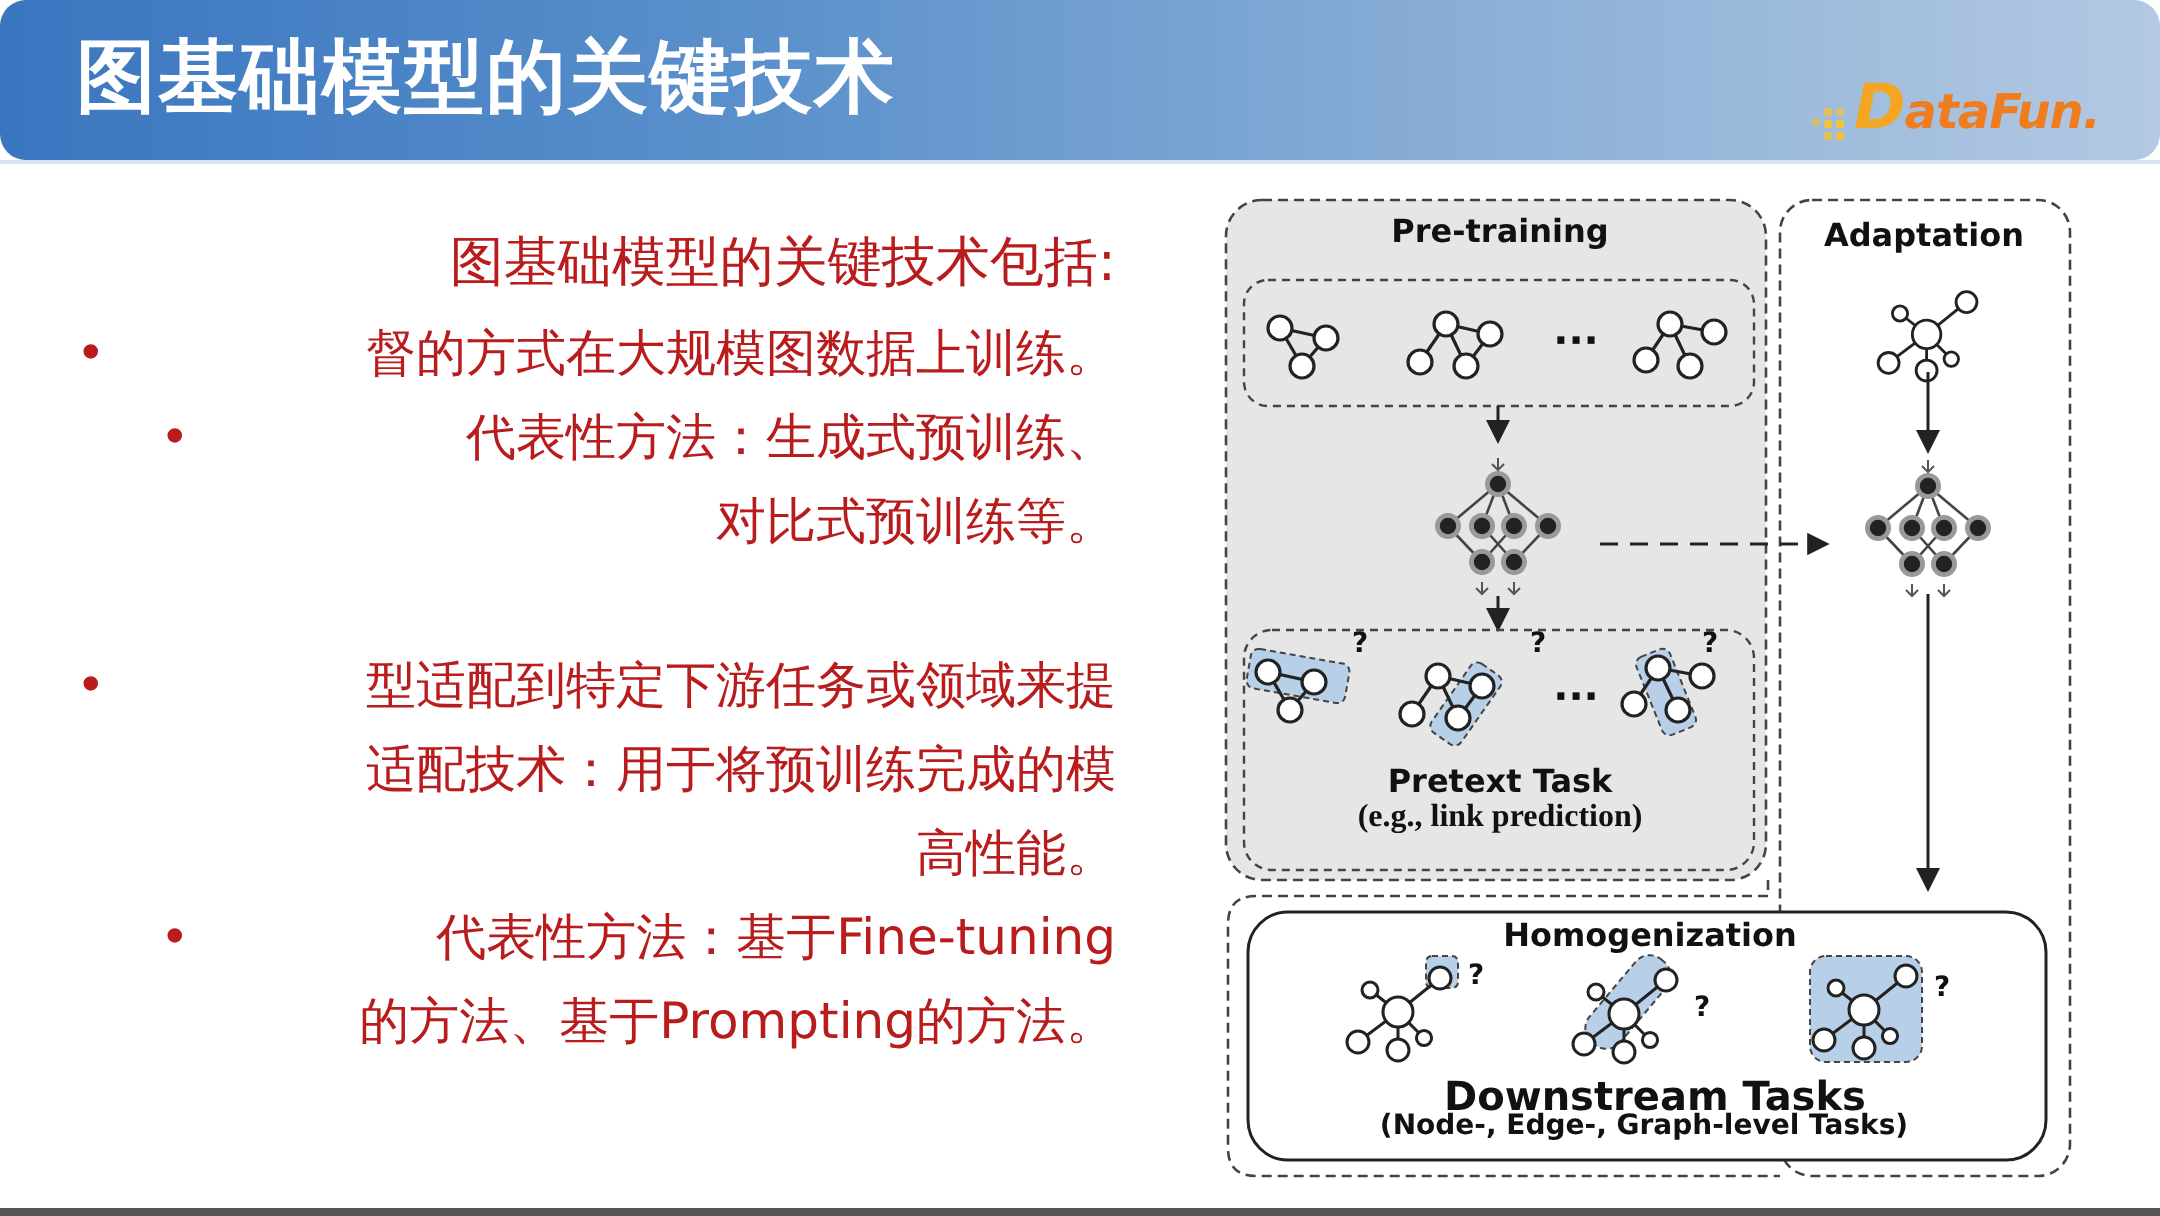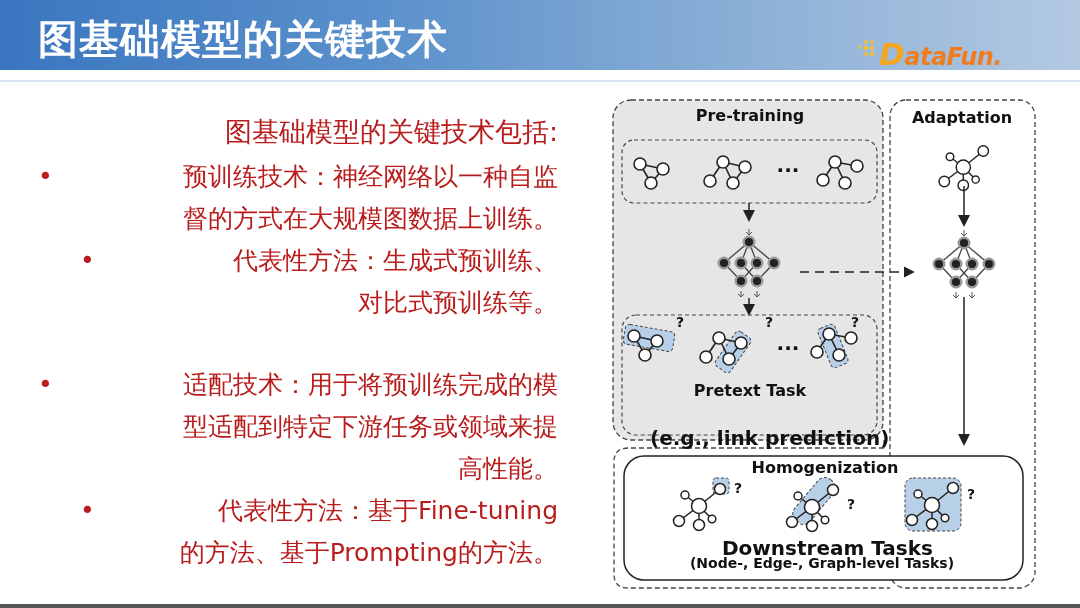--- a/index.html
+++ b/index.html
@@ -2,33 +2,34 @@
 <html><head>
 <meta charset="utf-8">
 <style>
   html, body { margin: 0; padding: 0; }
   body {
     width: 1080px; height: 608px; overflow: hidden; position: relative;
     background: #ffffff;
     font-family: "DejaVu Sans", "Liberation Sans", sans-serif;
   }
   .header {
-    position: absolute; left: 0; top: 0; width: 1080px; height: 70px;
+    position: absolute; left: 0; top: 0; width: 1080px; height: 80px;
     background: linear-gradient(90deg, #3a76c0 0%, #5a90cb 35%, #86acd5 65%, #b3c9e2 100%);
+    border-radius: 13px;
   }
   .header-title {
     position: absolute; left: 38px; top: 10px;
     font-size: 40px; line-height: 58px; color: #ffffff; font-weight: bold;
     letter-spacing: 1px;
   }
   .header-rule {
     position: absolute; left: 0; top: 80px; width: 1080px; height: 2px; background: #d9e3ef;
   }
   .logo {
-    position: absolute; left: 856px; top: 36px; height: 36px; display: flex; align-items: flex-start;
+    position: absolute; left: 904px; top: 36px; height: 36px; display: flex; align-items: flex-end;
   }
   .logo-dots { width: 22px; height: 22px; position: relative; margin-right: 1px; }
   .logo-dots span { position: absolute; width: 4px; height: 4px; background: #f2c23a; border-radius: 1px; }
   .logo-text {
     font-family: "DejaVu Sans", sans-serif; font-style: italic; font-weight: bold;
     font-size: 24px; color: #ef7d1f; letter-spacing: -0.5px;
   }
   .logo-text .big { font-size: 31px; color: #f4a623; }
 
   .content { position: absolute; left: 38px; top: 112px; width: 520px; color: #b91c1c; text-align: right; }
@@ -65,35 +66,34 @@
     <div class="logo-text"><span class="big">D</span><span>ataFun.</span></div>
   </div>
 </div>
 <div class="header-rule"></div>
 
 <div class="content">
   <div class="lead">图基础模型的关键技术包括:</div>
 
   <div class="bullet b1">
     <span class="dot">•</span>
-    <div>预训练技术：神经网络以一种自监</div>
     <div>督的方式在大规模图数据上训练。</div>
   </div>
   <div class="bullet b2">
     <span class="dot">•</span>
     <div>代表性方法：生成式预训练、</div>
     <div>对比式预训练等。</div>
   </div>
 
   <div class="gap"></div>
 
   <div class="bullet b1">
     <span class="dot">•</span>
+    <div>型适配到特定下游任务或领域来提</div>
     <div>适配技术：用于将预训练完成的模</div>
-    <div>型适配到特定下游任务或领域来提</div>
     <div>高性能。</div>
   </div>
   <div class="bullet b2">
     <span class="dot">•</span>
     <div>代表性方法：基于Fine-tuning</div>
     <div>的方法、基于Prompting的方法。</div>
   </div>
 </div>
 
 <div class="diagram">
@@ -258,21 +258,21 @@
 
   
   <div class="dlabel" style="left:690px;top:106px;width:120px;font-size:16px;">Pre-training</div>
   <div class="dlabel" style="left:902px;top:108px;width:120px;font-size:16px;">Adaptation</div>
   <div class="dlabel" style="left:768px;top:158px;width:40px;font-size:20px;">···</div>
   <div class="dlabel" style="left:768px;top:336px;width:40px;font-size:20px;">···</div>
   <div class="dlabel" style="left:676px;top:314px;font-size:14px;">?</div>
   <div class="dlabel" style="left:765px;top:314px;font-size:14px;">?</div>
   <div class="dlabel" style="left:851px;top:314px;font-size:14px;">?</div>
   <div class="dlabel" style="left:680px;top:381px;width:140px;font-size:16px;">Pretext Task</div>
-  <div class="dlabel" style="left:650px;top:426px;width:200px;font-size:20px;">(e.g., link prediction)</div>
+  <div class="dlabel" style="left:650px;top:400px;width:200px;font-size:16px;font-family:Liberation Serif, serif;">(e.g., link prediction)</div>
   <div class="dlabel" style="left:745px;top:458px;width:160px;font-size:16px;">Homogenization</div>
   <div class="dlabel" style="left:734px;top:480px;font-size:14px;">?</div>
   <div class="dlabel" style="left:847px;top:496px;font-size:14px;">?</div>
   <div class="dlabel" style="left:967px;top:486px;font-size:14px;">?</div>
   <div class="dlabel" style="left:722px;top:536px;width:200px;font-size:20px;">Downstream Tasks</div>
   <div class="dlabel" style="left:672px;top:555px;width:300px;font-size:14px;">(Node-, Edge-, Graph-level Tasks)</div>
 </div>
 
 <div class="bottom-bar"></div>
 

